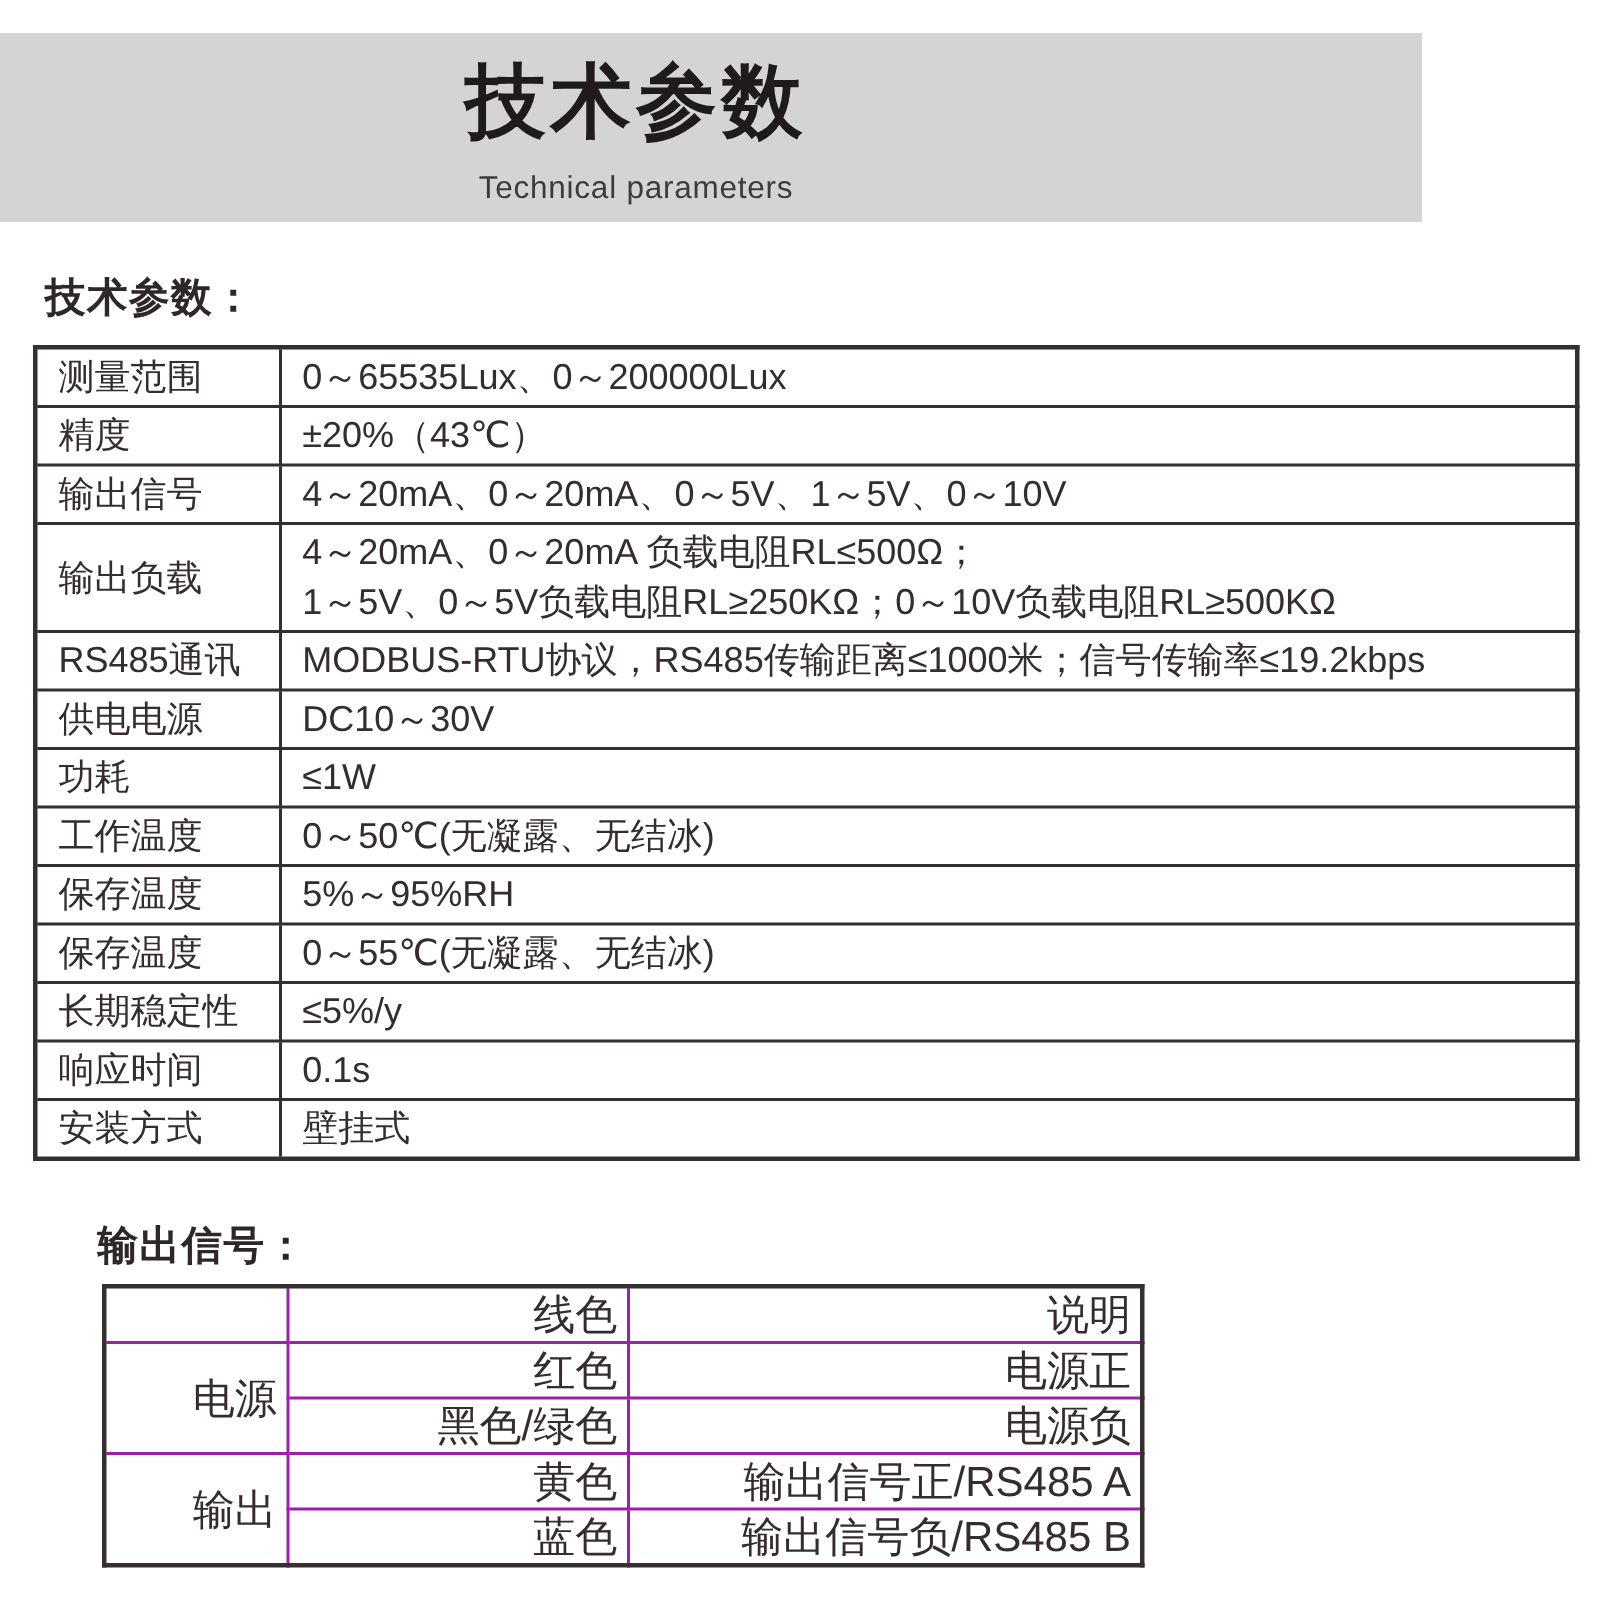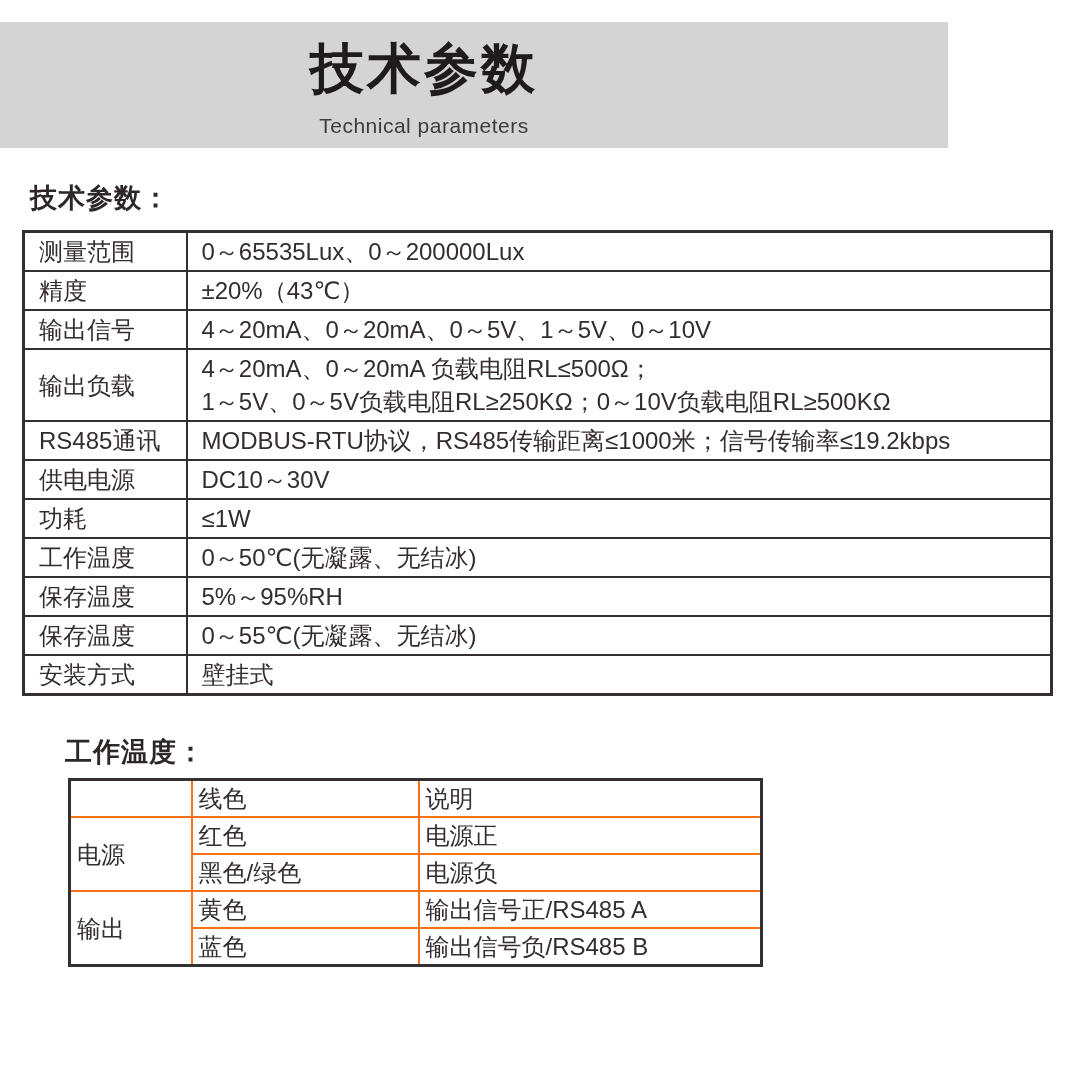--- a/index.html
+++ b/index.html
@@ -75,26 +75,26 @@
   .spec-table col.c-label { width: 163px; }
 
   
   .wiring-table {
     margin: 8px 0 0 68px;
     width: 692px;
     border: 3px solid #362f30;
     table-layout: fixed;
   }
   .wiring-table td, .wiring-table th {
-    border: 2px solid #f97316;
-    font-size: 24px;
+    border: 2px solid #a21caf;
+    font-size: 28px;
     font-weight: 400;
     line-height: 31px;
     padding: 2px 6px;
-    text-align: left;
+    text-align: right;
     vertical-align: middle;
   }
   .wiring-table col.w1 { width: 122px; }
   .wiring-table col.w2 { width: 227px; }
   .wiring-table col.w3 { width: 343px; }
 </style>
 </head>
 <body>
 
 <div class="banner">
@@ -147,27 +147,35 @@
       </tr>
       <tr>
         <td>保存温度</td>
         <td>5%～95%RH</td>
       </tr>
       <tr>
         <td>保存温度</td>
         <td>0～55℃(无凝露、无结冰)</td>
       </tr>
       <tr>
+        <td>长期稳定性</td>
+        <td>≤5%/y</td>
+      </tr>
+      <tr>
+        <td>响应时间</td>
+        <td>0.1s</td>
+      </tr>
+      <tr>
         <td>安装方式</td>
         <td>壁挂式</td>
       </tr>
     </tbody>
 </table>
 
-<div class="wiring-heading">工作温度：</div>
+<div class="wiring-heading">输出信号：</div>
 
 <table class="wiring-table">
   <colgroup>
       <col class="w1">
       <col class="w2">
       <col class="w3">
     </colgroup>
   <tbody>
       <tr>
         <th></th>

